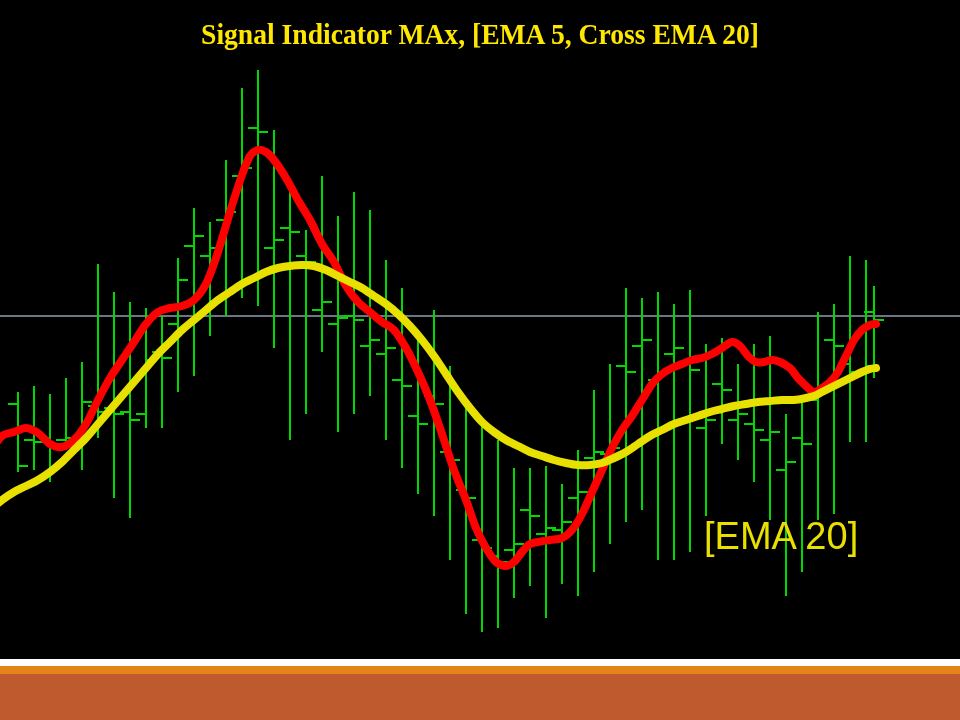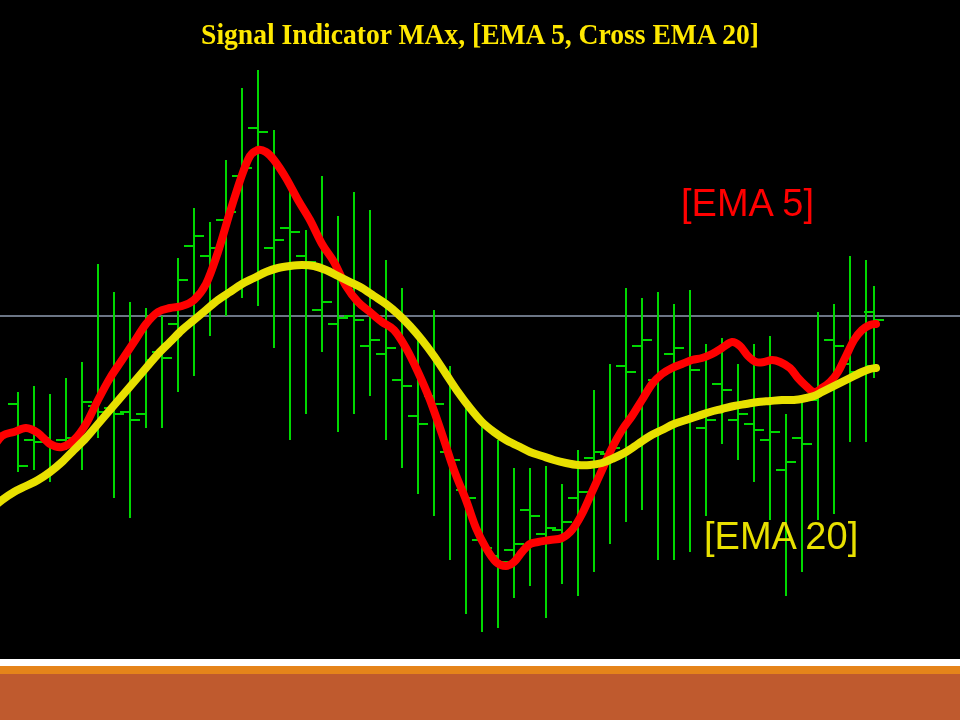--- a/index.html
+++ b/index.html
@@ -333,21 +333,20 @@
           </g>
         </g>
       <g id="lines-group">
           <path d="M -10 452 C -8 449.3333333333333, -2 439.3333333333333, 2 436 C 6 432.6666666666667, 10 433.3333333333333, 14 432 C 18 430.6666666666667, 22 427.8333333333333, 26 428 C 30 428.1666666666667, 34 430.3333333333333, 38 433 C 42 435.6666666666667, 46 441.6666666666667, 50 444 C 54 446.3333333333333, 58 447.6666666666667, 62 447 C 66 446.3333333333333, 70 443.8333333333333, 74 440 C 78 436.1666666666667, 82 430.6666666666667, 86 424 C 90 417.3333333333333, 94 407.6666666666667, 98 400 C 102 392.3333333333333, 106 384.6666666666667, 110 378 C 114 371.3333333333333, 118 366, 122 360 C 126 354, 130 348, 134 342 C 138 336, 142 329, 146 324 C 150 319, 154 314.6666666666667, 158 312 C 162 309.3333333333333, 166 309, 170 308 C 174 307, 178 307.3333333333333, 182 306 C 186 304.6666666666667, 190 303.6666666666667, 194 300 C 198 296.3333333333333, 202 292, 206 284 C 210 276, 214 264, 218 252 C 222 240, 226 224.83333333333334, 230 212 C 234 199.16666666666666, 238.66666666666666 184.33333333333334, 242 175 C 245.33333333333334 165.66666666666666, 247.33333333333334 160.16666666666666, 250 156 C 252.66666666666666 151.83333333333334, 255.33333333333334 150.66666666666666, 258 150 C 260.6666666666667 149.33333333333334, 263.3333333333333 150.33333333333334, 266 152 C 268.6666666666667 153.66666666666666, 270.6666666666667 155.66666666666666, 274 160 C 277.3333333333333 164.33333333333334, 282 171.33333333333334, 286 178 C 290 184.66666666666666, 294 193, 298 200 C 302 207, 306 212.66666666666666, 310 220 C 314 227.33333333333334, 318 237, 322 244 C 326 251, 330 255, 334 262 C 338 269, 342 279.3333333333333, 346 286 C 350 292.6666666666667, 354 297.6666666666667, 358 302 C 362 306.3333333333333, 366 308.6666666666667, 370 312 C 374 315.3333333333333, 378 319, 382 322 C 386 325, 390 325.6666666666667, 394 330 C 398 334.3333333333333, 402 341, 406 348 C 410 355, 414 363.3333333333333, 418 372 C 422 380.6666666666667, 426 389.6666666666667, 430 400 C 434 410.3333333333333, 438 422.3333333333333, 442 434 C 446 445.6666666666667, 450 459, 454 470 C 458 481, 462.3333333333333 490.3333333333333, 466 500 C 469.6666666666667 509.6666666666667, 472.6666666666667 520, 476 528 C 479.3333333333333 536, 482.6666666666667 542.3333333333334, 486 548 C 489.3333333333333 553.6666666666666, 492.6666666666667 559, 496 562 C 499.3333333333333 565, 503 566, 506 566 C 509 566, 511.3333333333333 564.3333333333334, 514 562 C 516.6666666666666 559.6666666666666, 519.3333333333334 555, 522 552 C 524.6666666666666 549, 527.3333333333334 545.6666666666666, 530 544 C 532.6666666666666 542.3333333333334, 534.6666666666666 542.6666666666666, 538 542 C 541.3333333333334 541.3333333333334, 546 540.6666666666666, 550 540 C 554 539.3333333333334, 558.3333333333334 539.6666666666666, 562 538 C 565.6666666666666 536.3333333333334, 568.6666666666666 534, 572 530 C 575.3333333333334 526, 578.6666666666666 520.3333333333334, 582 514 C 585.3333333333334 507.6666666666667, 588.6666666666666 499.3333333333333, 592 492 C 595.3333333333334 484.6666666666667, 598.6666666666666 477.3333333333333, 602 470 C 605.3333333333334 462.6666666666667, 608.6666666666666 454.6666666666667, 612 448 C 615.3333333333334 441.3333333333333, 618.6666666666666 435.3333333333333, 622 430 C 625.3333333333334 424.6666666666667, 628.6666666666666 421, 632 416 C 635.3333333333334 411, 638.6666666666666 405.3333333333333, 642 400 C 645.3333333333334 394.6666666666667, 648.6666666666666 388.3333333333333, 652 384 C 655.3333333333334 379.6666666666667, 658.6666666666666 376.6666666666667, 662 374 C 665.3333333333334 371.3333333333333, 668.6666666666666 369.6666666666667, 672 368 C 675.3333333333334 366.3333333333333, 678.6666666666666 365.3333333333333, 682 364 C 685.3333333333334 362.6666666666667, 688.6666666666666 361, 692 360 C 695.3333333333334 359, 698.6666666666666 359, 702 358 C 705.3333333333334 357, 708.6666666666666 355.6666666666667, 712 354 C 715.3333333333334 352.3333333333333, 718.6666666666666 350, 722 348 C 725.3333333333334 346, 729 342.3333333333333, 732 342 C 735 341.6666666666667, 737.3333333333334 343.6666666666667, 740 346 C 742.6666666666666 348.3333333333333, 745.3333333333334 353.3333333333333, 748 356 C 750.6666666666666 358.6666666666667, 753.3333333333334 361, 756 362 C 758.6666666666666 363, 761.3333333333334 362.3333333333333, 764 362 C 766.6666666666666 361.6666666666667, 769.3333333333334 360, 772 360 C 774.6666666666666 360, 777 360.6666666666667, 780 362 C 783 363.3333333333333, 787 365.3333333333333, 790 368 C 793 370.6666666666667, 795.3333333333334 375, 798 378 C 800.6666666666666 381, 803.3333333333334 383.6666666666667, 806 386 C 808.6666666666666 388.3333333333333, 811.3333333333334 391.6666666666667, 814 392 C 816.6666666666666 392.3333333333333, 819.3333333333334 389.6666666666667, 822 388 C 824.6666666666666 386.3333333333333, 827.3333333333334 384.6666666666667, 830 382 C 832.6666666666666 379.3333333333333, 835.3333333333334 376.3333333333333, 838 372 C 840.6666666666666 367.6666666666667, 843.3333333333334 361.3333333333333, 846 356 C 848.6666666666666 350.6666666666667, 851.3333333333334 344.3333333333333, 854 340 C 856.6666666666666 335.6666666666667, 859.3333333333334 332.5, 862 330 C 864.6666666666666 327.5, 867.6666666666666 326, 870 325 C 872.3333333333334 324, 875 324.1666666666667, 876 324" fill="none" stroke="#FF0000" stroke-width="8" stroke-linecap="round" stroke-linejoin="round"></path>
           <path d="M -10 510 C -8 508.3333333333333, -2 503, 2 500 C 6 497, 10 494.3333333333333, 14 492 C 18 489.6666666666667, 22 488, 26 486 C 30 484, 34 482.3333333333333, 38 480 C 42 477.6666666666667, 46 475, 50 472 C 54 469, 58 465.6666666666667, 62 462 C 66 458.3333333333333, 70 454, 74 450 C 78 446, 82 442.3333333333333, 86 438 C 90 433.6666666666667, 94 428.6666666666667, 98 424 C 102 419.3333333333333, 106 414.6666666666667, 110 410 C 114 405.3333333333333, 118 400.6666666666667, 122 396 C 126 391.3333333333333, 130 386.6666666666667, 134 382 C 138 377.3333333333333, 142 372.6666666666667, 146 368 C 150 363.3333333333333, 154 358.3333333333333, 158 354 C 162 349.6666666666667, 166 346, 170 342 C 174 338, 178 333.6666666666667, 182 330 C 186 326.3333333333333, 190 323.3333333333333, 194 320 C 198 316.6666666666667, 202 313.3333333333333, 206 310 C 210 306.6666666666667, 214 303, 218 300 C 222 297, 226 294.6666666666667, 230 292 C 234 289.3333333333333, 238 286.3333333333333, 242 284 C 246 281.6666666666667, 250 280, 254 278 C 258 276, 262 273.6666666666667, 266 272 C 270 270.3333333333333, 274 269, 278 268 C 282 267, 286 266.5, 290 266 C 294 265.5, 298 265, 302 265 C 306 265, 310 265.1666666666667, 314 266 C 318 266.8333333333333, 322 268.3333333333333, 326 270 C 330 271.6666666666667, 334 274, 338 276 C 342 278, 346 280, 350 282 C 354 284, 358 285.6666666666667, 362 288 C 366 290.3333333333333, 370 293.3333333333333, 374 296 C 378 298.6666666666667, 382 301, 386 304 C 390 307, 394 310.3333333333333, 398 314 C 402 317.6666666666667, 406 321.6666666666667, 410 326 C 414 330.3333333333333, 418 335, 422 340 C 426 345, 430 350.3333333333333, 434 356 C 438 361.6666666666667, 442 368, 446 374 C 450 380, 454 386.3333333333333, 458 392 C 462 397.6666666666667, 466 403, 470 408 C 474 413, 478 418, 482 422 C 486 426, 490 429, 494 432 C 498 435, 502 437.6666666666667, 506 440 C 510 442.3333333333333, 514 444, 518 446 C 522 448, 526 450.3333333333333, 530 452 C 534 453.6666666666667, 538 454.6666666666667, 542 456 C 546 457.3333333333333, 550 458.8333333333333, 554 460 C 558 461.1666666666667, 562 462.1666666666667, 566 463 C 570 463.8333333333333, 574 464.6666666666667, 578 465 C 582 465.3333333333333, 586 465.3333333333333, 590 465 C 594 464.6666666666667, 598 464.1666666666667, 602 463 C 606 461.8333333333333, 610 459.8333333333333, 614 458 C 618 456.1666666666667, 622 454.3333333333333, 626 452 C 630 449.6666666666667, 634 446.6666666666667, 638 444 C 642 441.3333333333333, 646 438.3333333333333, 650 436 C 654 433.6666666666667, 658 432, 662 430 C 666 428, 670 425.6666666666667, 674 424 C 678 422.3333333333333, 682 421.3333333333333, 686 420 C 690 418.6666666666667, 694 417.3333333333333, 698 416 C 702 414.6666666666667, 706 413.1666666666667, 710 412 C 714 410.8333333333333, 718 410, 722 409 C 726 408, 730 406.8333333333333, 734 406 C 738 405.1666666666667, 742 404.6666666666667, 746 404 C 750 403.3333333333333, 754 402.5, 758 402 C 762 401.5, 766 401.3333333333333, 770 401 C 774 400.6666666666667, 778 400.1666666666667, 782 400 C 786 399.8333333333333, 790 400.3333333333333, 794 400 C 798 399.6666666666667, 802.6666666666666 398.6666666666667, 806 398 C 809.3333333333334 397.3333333333333, 811.3333333333334 397, 814 396 C 816.6666666666666 395, 819.3333333333334 393.3333333333333, 822 392 C 824.6666666666666 390.6666666666667, 827.3333333333334 389.3333333333333, 830 388 C 832.6666666666666 386.6666666666667, 835.3333333333334 385.3333333333333, 838 384 C 840.6666666666666 382.6666666666667, 843.3333333333334 381.3333333333333, 846 380 C 848.6666666666666 378.6666666666667, 851.3333333333334 377.3333333333333, 854 376 C 856.6666666666666 374.6666666666667, 859.3333333333334 373.1666666666667, 862 372 C 864.6666666666666 370.8333333333333, 867.6666666666666 369.6666666666667, 870 369 C 872.3333333333334 368.3333333333333, 875 368.1666666666667, 876 368" fill="none" stroke="#E8E000" stroke-width="8" stroke-linecap="round" stroke-linejoin="round"></path>
         </g>
     </svg>
 
     <div id="chart-title">Signal Indicator MAx, [EMA 5, Cross EMA 20]</div>
 
-    <div class="legend-label" id="legend-ema5">[EMA 5]</div>
 
     <div class="legend-label" id="legend-ema20">[EMA 20]</div>
   </div>
 
   <div id="footer">
     <div id="footer-white"></div>
     <div id="footer-accent"></div>
     <div id="footer-band"></div>
   </div>
 

